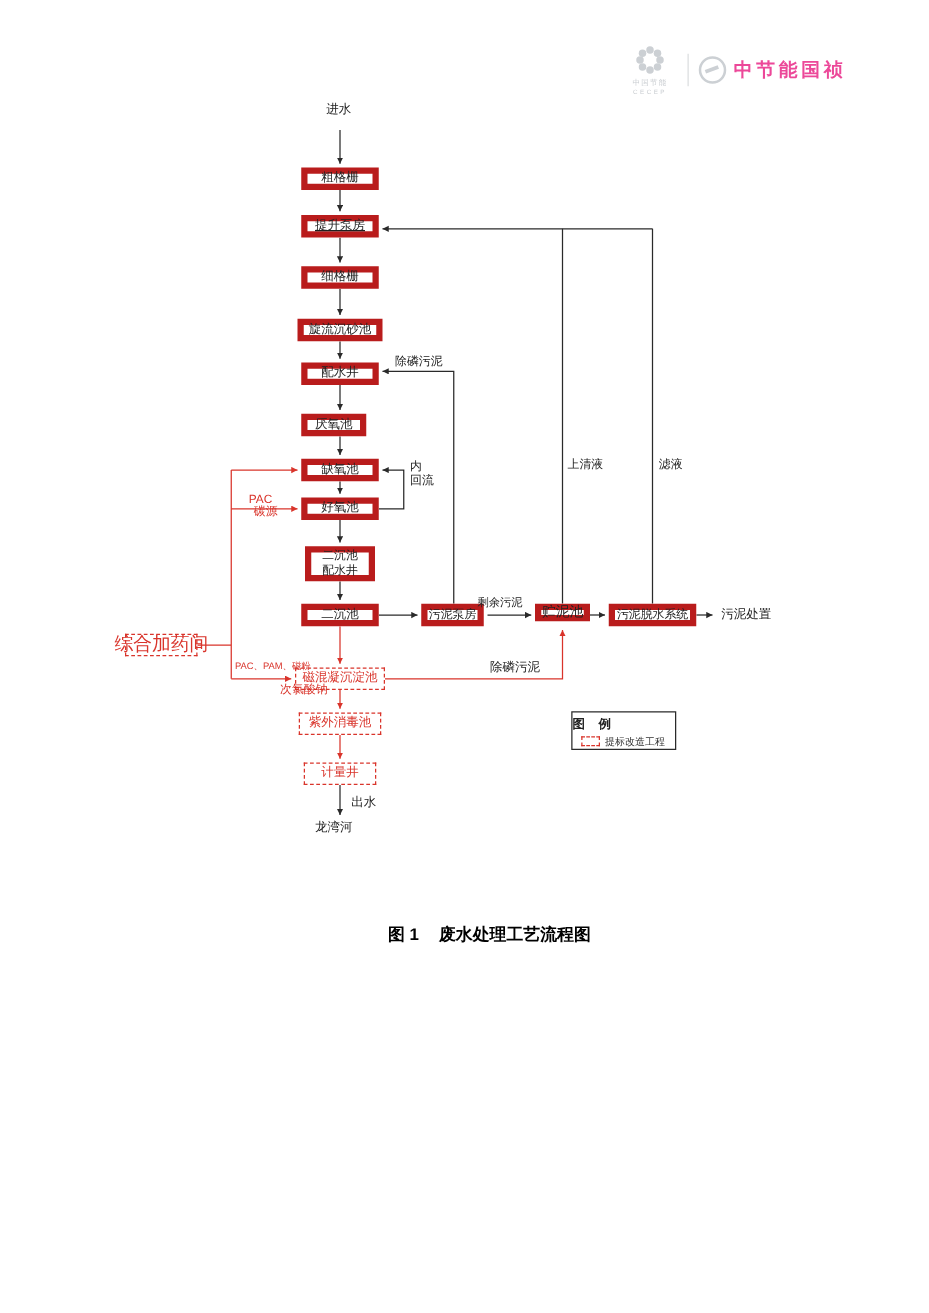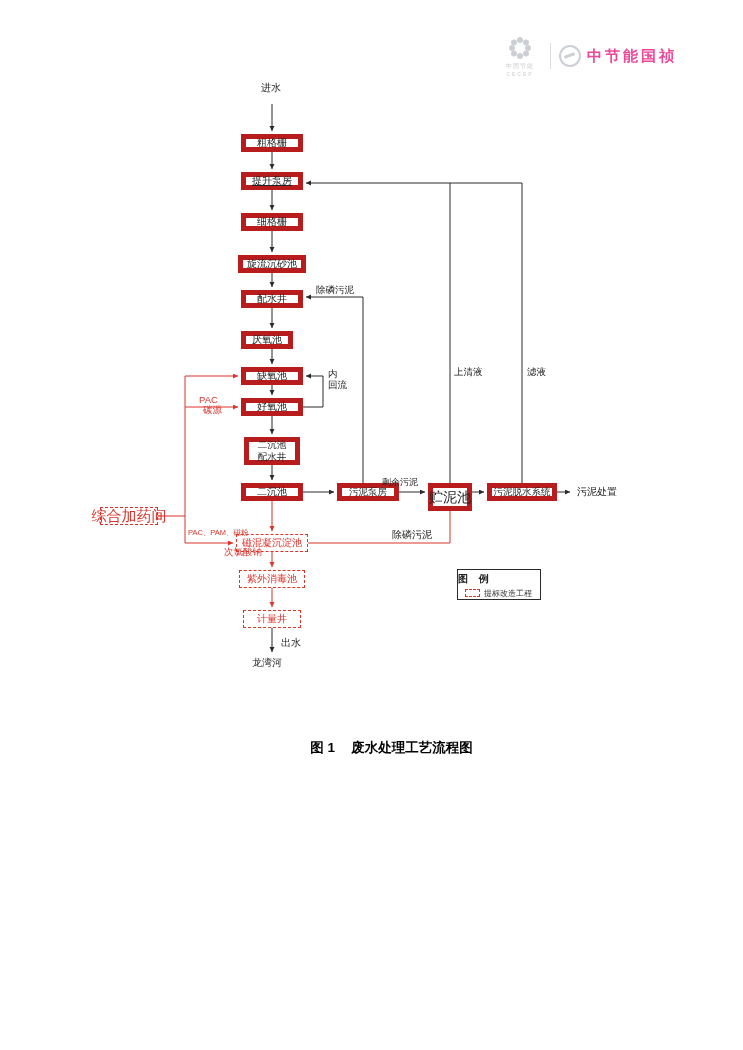--- a/index.html
+++ b/index.html
@@ -120,22 +120,22 @@
   <div class="node twoline" style="left:244px;top:437px;width:56px;height:28px;font-size:9.5px;">
     <span>二沉池</span>
     <span>配水井</span>
   </div>
   <div class="node" style="left:241px;top:483px;width:62px;height:18px;">二沉池</div>
   <div class="node red" style="left:236px;top:534px;width:72px;height:18px;">磁混凝沉淀池</div>
   <div class="node red" style="left:239px;top:570px;width:66px;height:18px;">紫外消毒池</div>
   <div class="node red" style="left:243px;top:610px;width:58px;height:18px;">计量井</div>
   <div class="node red" style="left:100px;top:507px;width:58px;height:18px;font-size:15px;">综合加药间</div>
 
-  <div class="node" style="left:337px;top:483px;width:62px;height:18px;font-size:9.5px;">污泥泵房</div>
-  <div class="node" style="left:428px;top:483px;width:44px;height:28px;font-size:14px;">贮泥池</div>
+  <div class="node" style="left:337px;top:483px;width:50px;height:18px;font-size:9.5px;">污泥泵房</div>
+  <div class="node" style="left:428px;top:483px;width:44px;height:14px;font-size:11px;">贮泥池</div>
   <div class="node" style="left:487px;top:483px;width:70px;height:18px;font-size:9.5px;">污泥脱水系统</div>
 
   <div class="lbl" style="left:316px;top:284px;">除磷污泥</div>
   <div class="lbl" style="left:328px;top:368px;">
     <div>内</div>
     <div>回流</div>
   </div>
   <div class="lbl red" style="left:203px;top:363px;margin-top:41px;">碳源</div>
   <div class="lbl red" style="left:199px;top:394px;">PAC</div>
   <div class="lbl red tiny" style="left:188px;top:527px;">PAC、PAM、磁粉</div>

